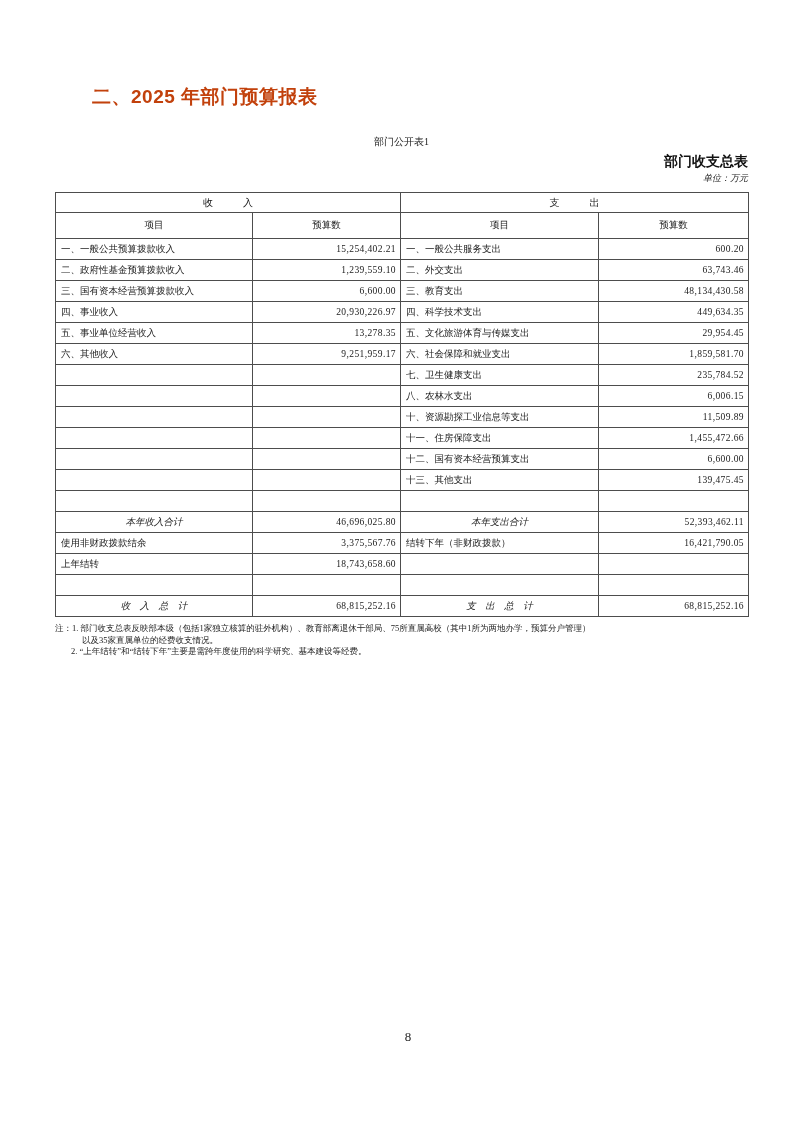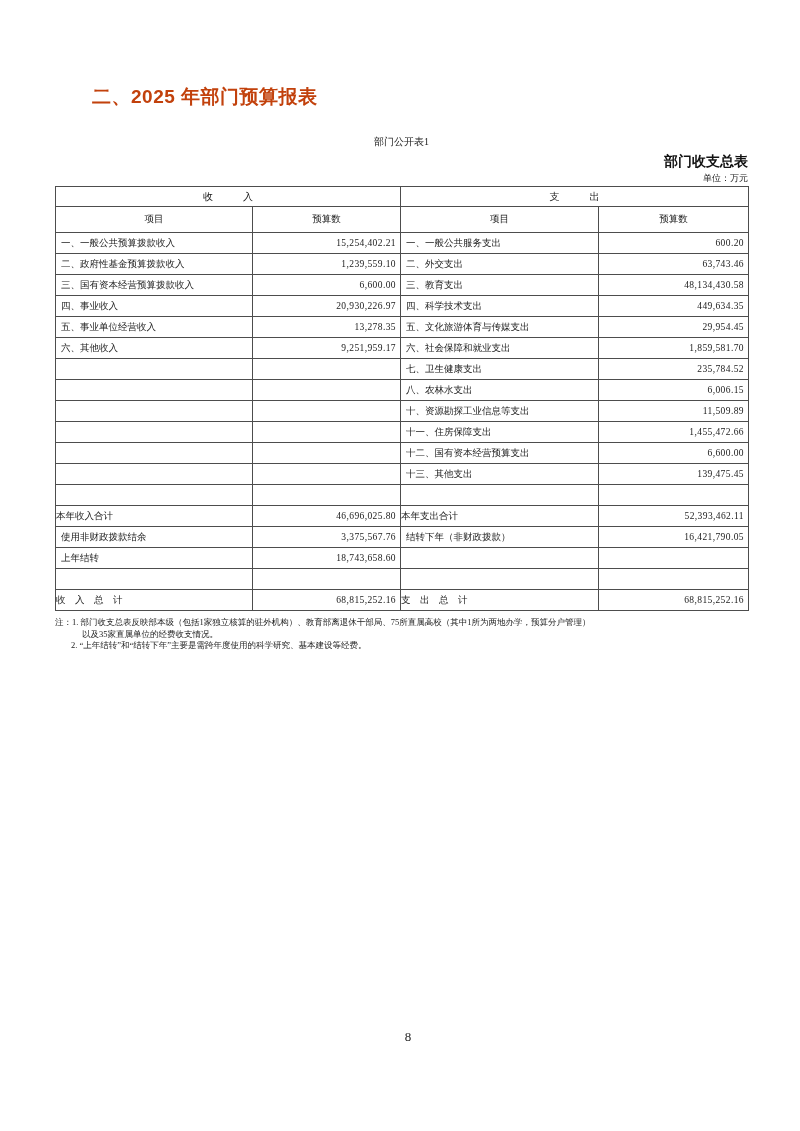--- a/index.html
+++ b/index.html
@@ -43,21 +43,22 @@
     color: #111;
     margin-top: 4px;
     line-height: 18px;
   }
   .sheet-unit {
     text-align: right;
     font-size: 9px;
     line-height: 12px;
     color: #222;
     margin-top: 2px;
-    margin-bottom: 2px;
+    margin-bottom: 8px;
+    font-style: italic;
   }
   table.budget {
     border-collapse: collapse;
     width: 693px;
     table-layout: fixed;
   }
   table.budget th, table.budget td {
     border: 1px solid #4d4d4d;
     font-weight: normal;
     overflow: hidden;
@@ -75,21 +76,21 @@
     text-align: center;
     color: #1a1a1a;
   }
   table.budget td {
     height: 21px;
     font-size: 9.5px;
     color: #1a1a1a;
   }
   td.label { text-align: left; padding-left: 5px; }
   td.value { text-align: right; padding-right: 4px; letter-spacing: 0.4px; }
-  tr.center-label td.label { padding-left: 0; }
+  tr.center-label td.label { text-align: center; padding-left: 0; font-style: italic; }
   .notes {
     margin-top: 6px;
     font-size: 8.5px;
     line-height: 11.5px;
     color: #222;
   }
   .note-line2 { padding-left: 27px; }
   .note-line3 { padding-left: 16px; }
   .page-number {
     position: absolute;

